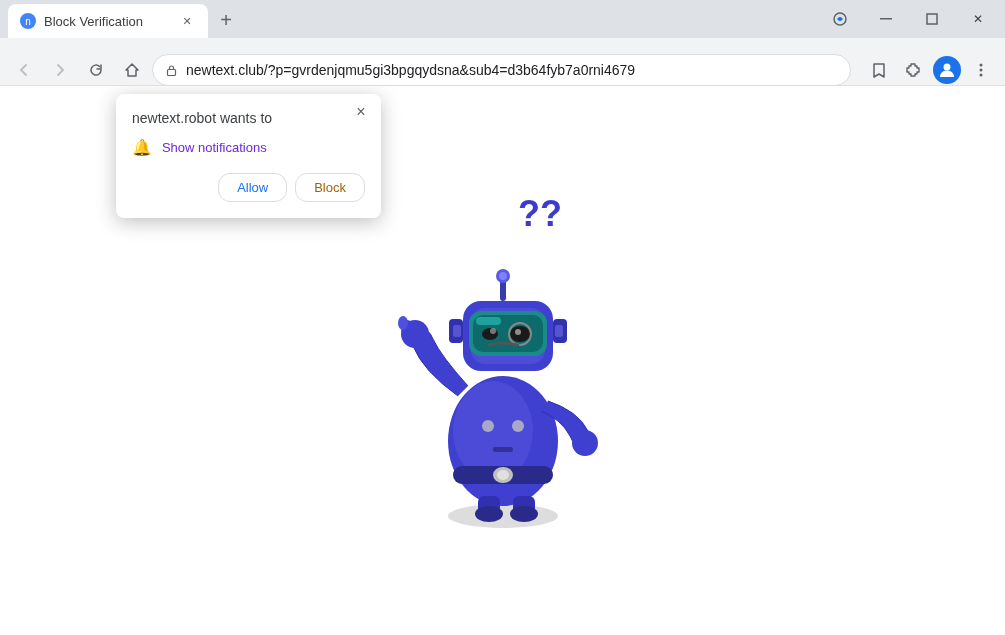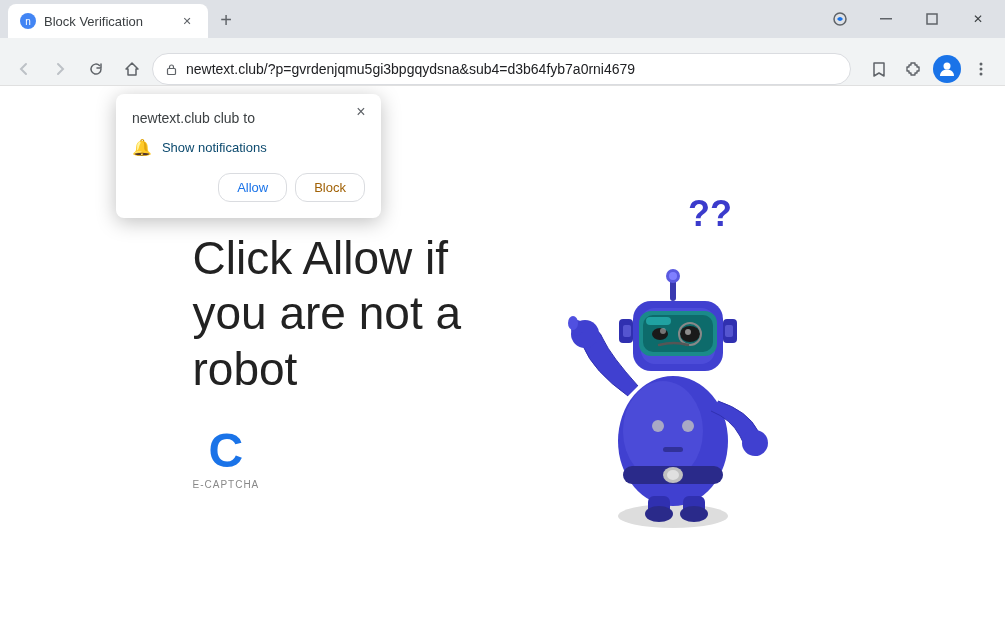--- a/index.html
+++ b/index.html
@@ -79,22 +79,22 @@
       cursor: pointer;
       color: #3c4043;
       font-size: 12px;
     }
 
     
     .address-bar {
       height: 48px;
       background: #f1f3f4;
       display: flex;
-      align-items: flex-end;
-      padding: 0 8px;
+      align-items: flex-start;
+      padding: 16px 8px;
       gap: 4px;
       border-bottom: 1px solid #e0e0e0;
     }
     .nav-btn {
       width: 32px; height: 32px;
       border-radius: 50%;
       display: flex; align-items: center; justify-content: center;
       cursor: pointer;
       color: #5f6368;
       font-size: 16px;
@@ -232,21 +232,21 @@
       align-items: center;
       gap: 10px;
       margin-bottom: 16px;
     }
     .bell-icon {
       font-size: 16px;
       color: #5f6368;
     }
     .permission-text {
       font-size: 13px;
-      color: #0c4a6e;
+      color: #6d28d9;
     }
     .popup-buttons {
       display: flex;
       justify-content: flex-end;
       gap: 8px;
     }
     .popup-btn {
       padding: 6px 18px;
       border-radius: 12px;
       border: 1px solid #dadce0;
@@ -361,41 +361,34 @@
             <circle cx="9" cy="14" r="1.5" fill="#5f6368"></circle>
           </svg>
       </div>
     </div>
   </div>
 
   <div class="page-content">
 
     <div class="notification-popup">
       <div class="popup-close">×</div>
-      <div class="popup-title">newtext.club club to</div>
+      <div class="popup-title">newtext.robot wants to</div>
       <div class="popup-permission">
         <span class="bell-icon">🔔</span>
         <span class="permission-text">Show notifications</span>
       </div>
       <div class="popup-buttons">
         <button class="popup-btn allow">Allow</button>
         <button class="popup-btn block">Block</button>
       </div>
     </div>
 
     <div class="main-body">
       <div class="content-area">
 
-        <div class="left-content">
-          <div class="main-text">Click Allow if you are not a robot</div>
-          <div class="captcha-area">
-            <div class="captcha-c">C</div>
-            <div class="captcha-label">E-CAPTCHA</div>
-          </div>
-        </div>
 
         <div class="robot-area">
           <svg width="260" height="360" viewBox="0 0 260 360" xmlns="http://www.w3.org/2000/svg">
 
             <ellipse cx="140" cy="345" rx="55" ry="12" fill="#ddd"></ellipse>
 
             <text x="155" y="55" font-size="36" font-weight="900" fill="#3b3bcc" font-family="Arial">??</text>
 
             <ellipse cx="140" cy="270" rx="55" ry="65" fill="#4040d0"></ellipse>
 

